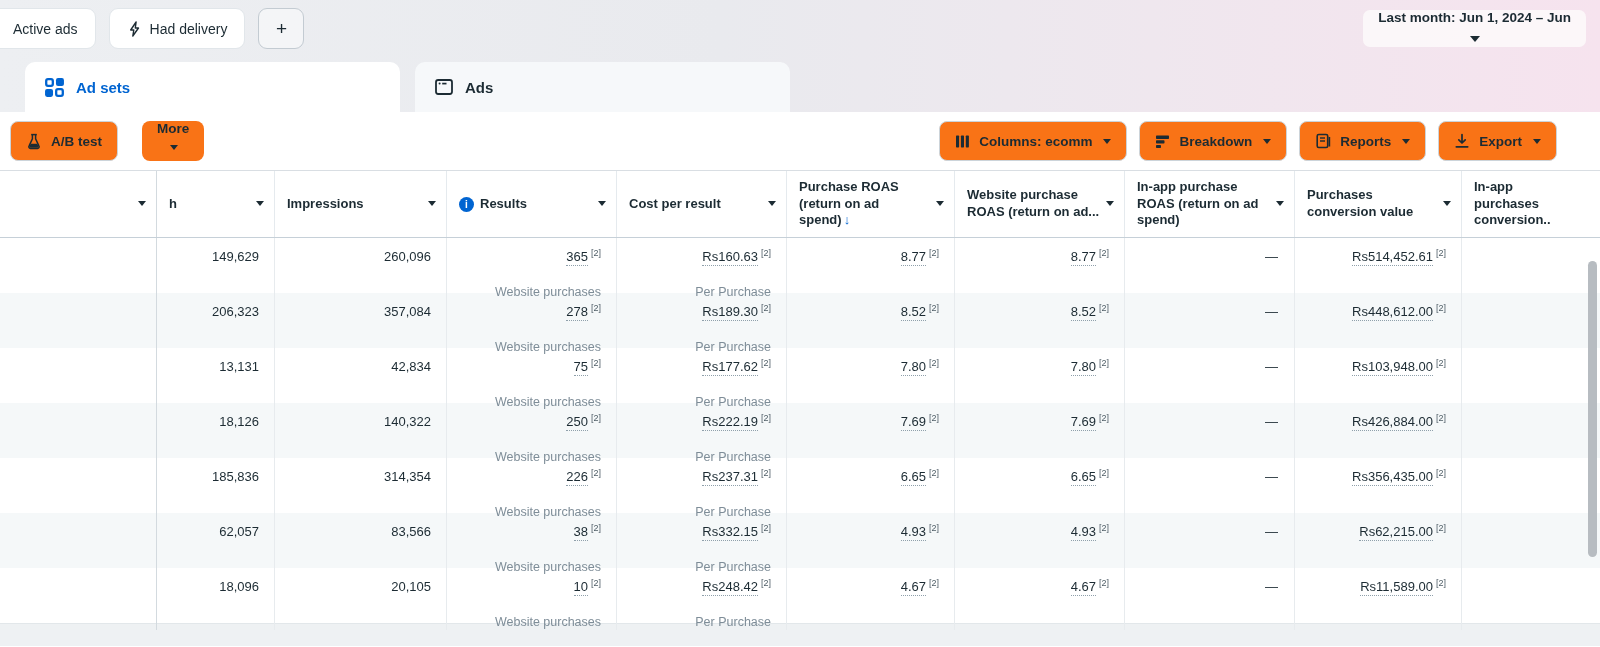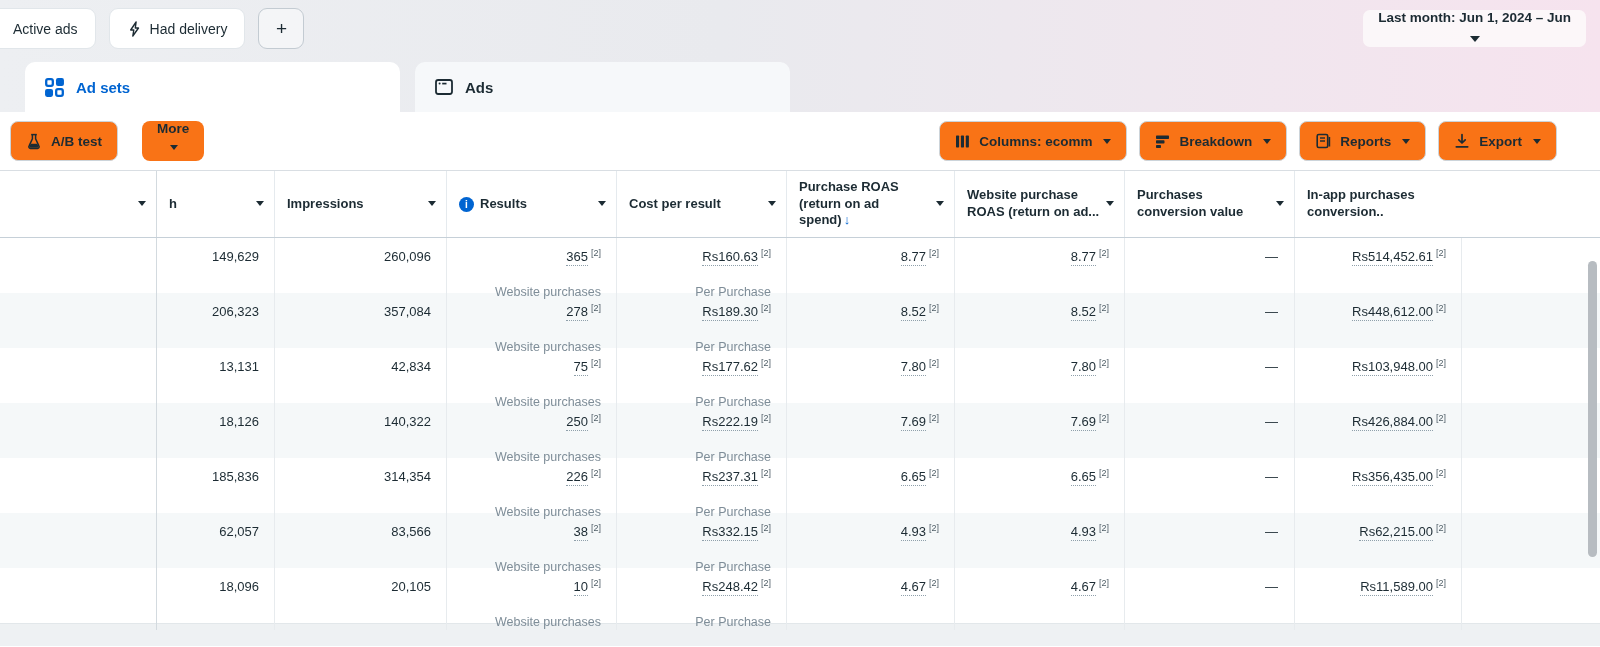--- a/index.html
+++ b/index.html
@@ -226,20 +226,25 @@
     <span class="hlabel"><span>Purchase ROAS (return on ad spend)</span><span class="sort-arrow">↓</span></span>
     <span class="hcaret"></span>
   </div>
       <div class="hcell">
 
     <span class="hlabel"><span>Website purchase ROAS (return on ad...</span></span>
     <span class="hcaret"></span>
   </div>
       <div class="hcell">
 
+    <span class="hlabel"><span>In-app purchase ROAS (return on ad spend)</span></span>
+    <span class="hcaret"></span>
+  </div>
+      <div class="hcell">
+
     <span class="hlabel"><span>Purchases conversion value</span></span>
     <span class="hcaret"></span>
   </div>
       <div class="hcell">
 
     <span class="hlabel"><span>In-app purchases conversion..</span></span>
 
   </div>
     </div>
   <div class="tbody">

